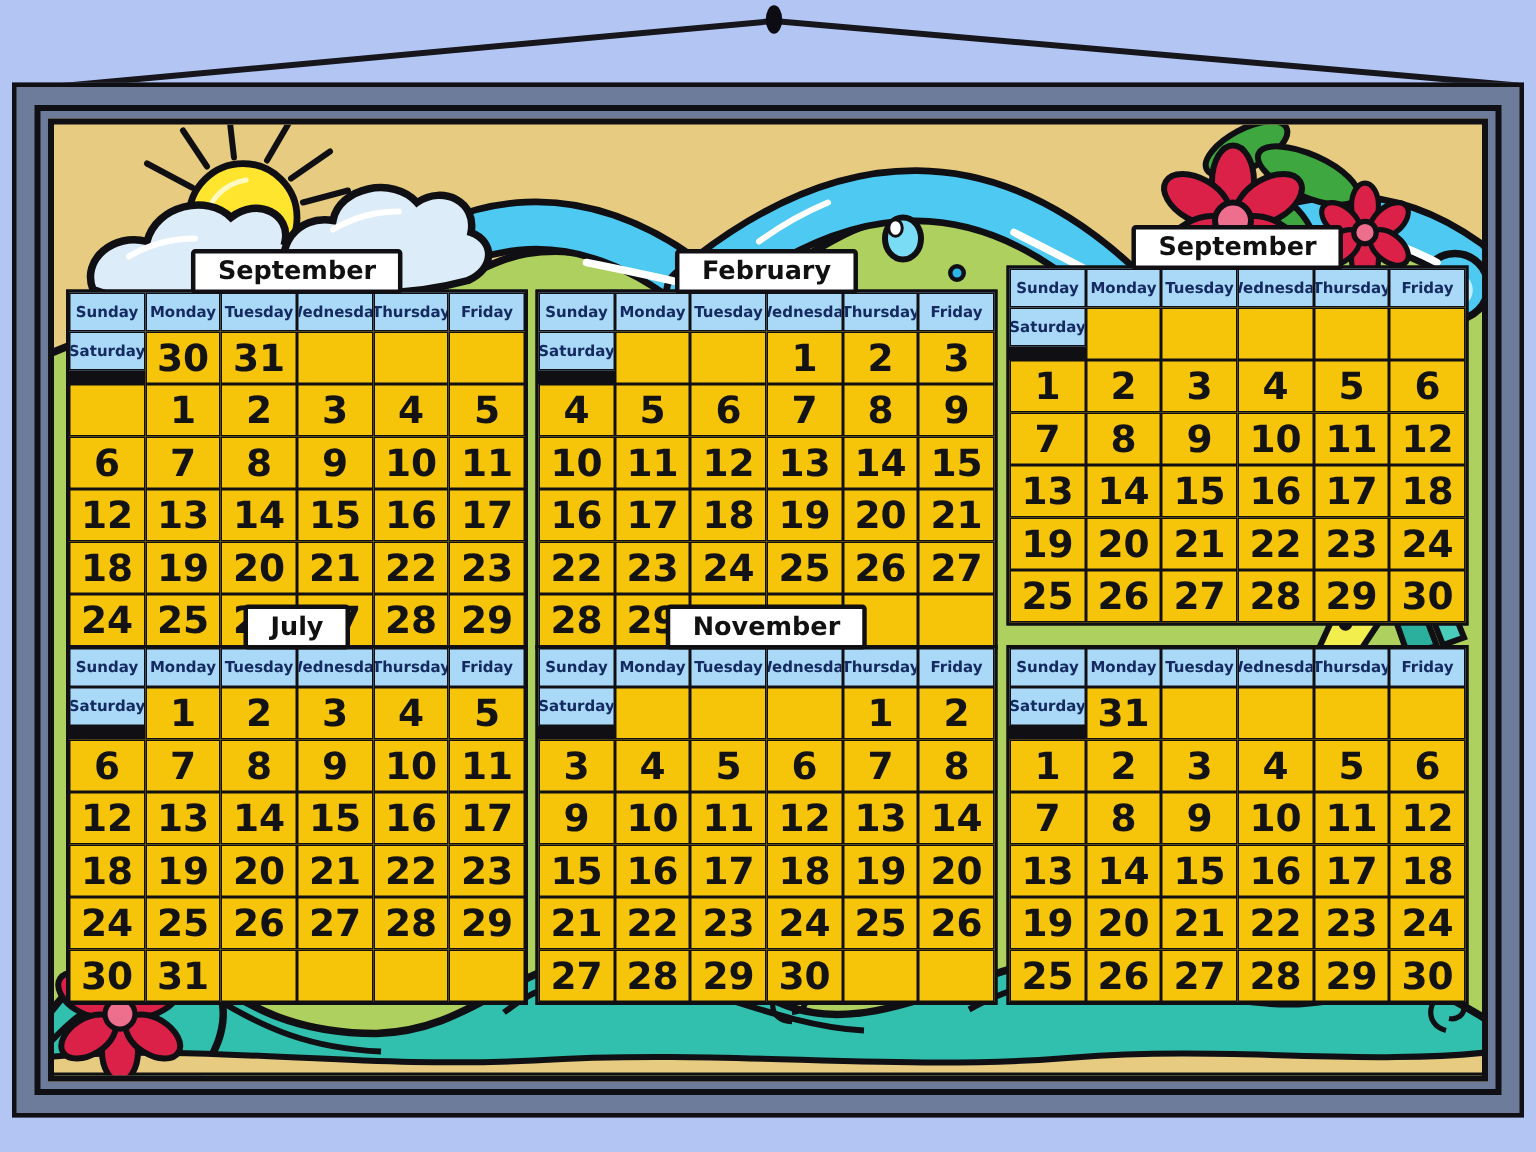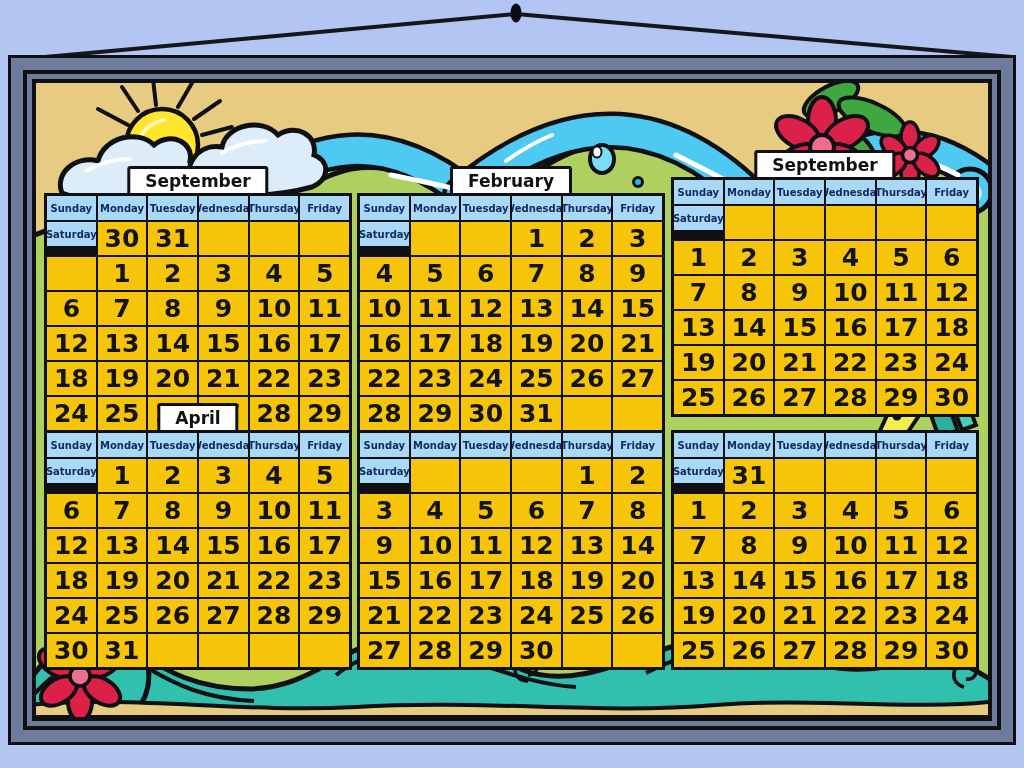--- a/index.html
+++ b/index.html
@@ -299,21 +299,21 @@
             <div class="cell date">24</div>
             <div class="cell date">25</div>
             <div class="cell date">26</div>
             <div class="cell date">27</div>
             <div class="cell date">28</div>
             <div class="cell date">29</div>
             <div class="cell date">30</div>
           </div>
    </div>
    <div class="cal" style="left:8px;top:347px">
-     <div class="month-label">April</div>
+     <div class="month-label">July</div>
      <div class="grid">
             <div class="cell day-head">Sunday</div>
             <div class="cell day-head">Monday</div>
             <div class="cell day-head">Tuesday</div>
             <div class="cell day-head">Wednesday</div>
             <div class="cell day-head">Thursday</div>
             <div class="cell day-head">Friday</div>
             <div class="cell day-head">Saturday</div>
             <div class="cell date">1</div>
             <div class="cell date">2</div>
@@ -346,20 +346,21 @@
             <div class="cell date">29</div>
             <div class="cell date">30</div>
             <div class="cell date">31</div>
             <div class="cell date"></div>
             <div class="cell date"></div>
             <div class="cell date"></div>
             <div class="cell date"></div>
           </div>
    </div>
    <div class="cal" style="left:321px;top:347px">
+     <div class="month-label">November</div>
      <div class="grid">
             <div class="cell day-head">Sunday</div>
             <div class="cell day-head">Monday</div>
             <div class="cell day-head">Tuesday</div>
             <div class="cell day-head">Wednesday</div>
             <div class="cell day-head">Thursday</div>
             <div class="cell day-head">Friday</div>
             <div class="cell day-head">Saturday</div>
             <div class="cell date"></div>
             <div class="cell date"></div>

